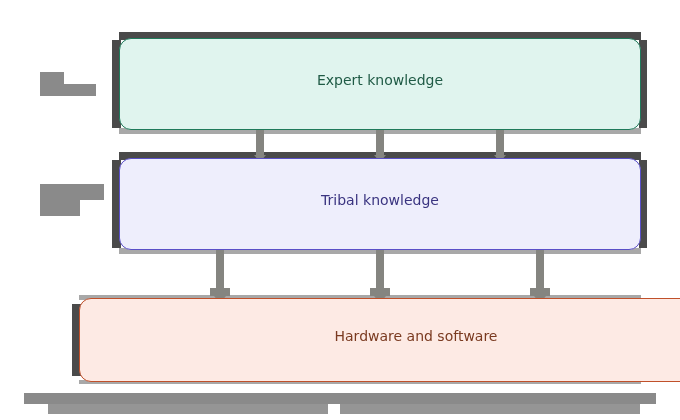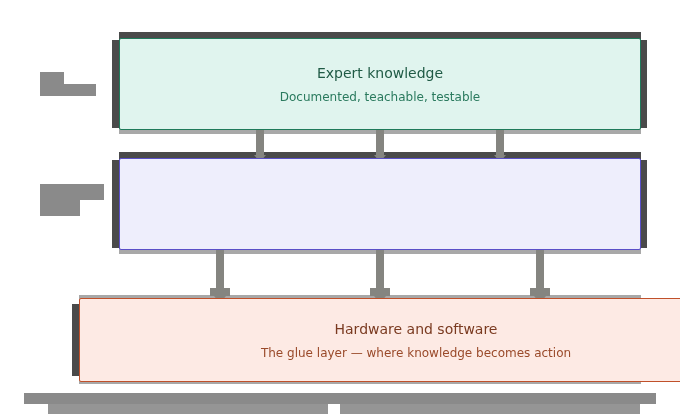--- a/index.html
+++ b/index.html
@@ -2,21 +2,21 @@
 <html><head>
   <meta charset="utf-8">
   <style>
     html, body { margin:0; padding:0; background:#ffffff; }
     body { width:680px; height:420px; position:relative; overflow:hidden;
            font-family:"DejaVu Sans", sans-serif; }
 
     .shadow-block { position:absolute; background:#4a4a4a; }
     .shadow-light { position:absolute; background:#a8a8a8; }
 
-    .box { position:absolute; border-radius:2px; box-sizing:border-box;
+    .box { position:absolute; border-radius:12px; box-sizing:border-box;
            display:flex; flex-direction:column; align-items:center; justify-content:center; }
     .box .title { font-size:14px; margin-bottom:9px; }
     .box .sub { font-size:12px; }
 
     #box-expert { left:119px; top:38px; width:522px; height:92px;
                   background:#e0f4ee; border:1.5px solid #1f7a5a; }
     #box-expert .title { color:#1f5a45; }
     #box-expert .sub { color:#2a7a5e; }
 
     #box-tribal { left:119px; top:158px; width:522px; height:92px;
@@ -67,29 +67,28 @@
 <div class="arrow-head" style="left:214px;top:296px;"></div>
 <div class="arrow-shaft" style="left:376px;top:250px;height:40px;"></div>
 <div class="arrow-cap" style="left:370px;top:288px;"></div>
 <div class="arrow-head" style="left:374px;top:296px;"></div>
 <div class="arrow-shaft" style="left:536px;top:250px;height:40px;"></div>
 <div class="arrow-cap" style="left:530px;top:288px;"></div>
 <div class="arrow-head" style="left:534px;top:296px;"></div>
 
 <div class="box" id="box-expert">
   <div class="title">Expert knowledge</div>
-  <div class="sub">Documented, teachable, testable</div>
 </div>
 
 <div class="box" id="box-tribal">
+  <div class="title">Tribal knowledge</div>
 </div>
 
 <div class="box" id="box-hw">
   <div class="title">Hardware and software</div>
-  <div class="sub">The glue layer — where knowledge becomes action</div>
 </div>
 
 <div>
   <div class="redacted" style="left:40px;top:72px;width:24px;height:12px;"></div>
   <div class="redacted" style="left:40px;top:84px;width:56px;height:12px;"></div>
 </div>
 <div>
   <div class="redacted" style="left:40px;top:184px;width:64px;height:16px;"></div>
   <div class="redacted" style="left:40px;top:200px;width:40px;height:16px;"></div>
 </div>

